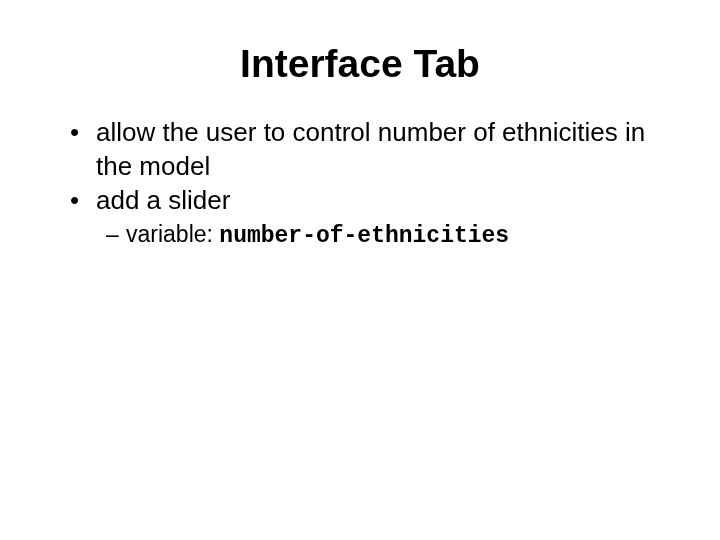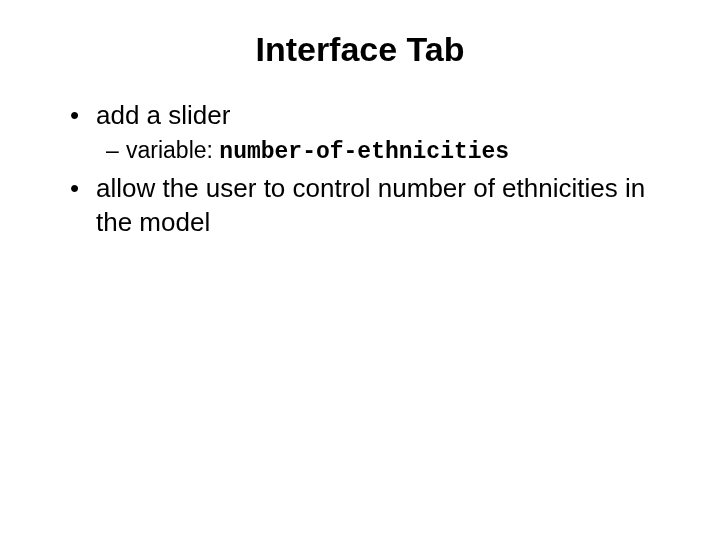--- a/index.html
+++ b/index.html
@@ -6,23 +6,23 @@
     body {
       width: 720px;
       height: 540px;
       background: #fff;
       font-family: Verdana, Geneva, sans-serif;
       color: #000;
       padding: 20px 40px;
     }
     .title {
       text-align: center;
-      font-size: 34px;
+      font-size: 39px;
       font-weight: bold;
-      margin-top: 10px;
+      margin-top: 22px;
       margin-bottom: 30px;
     }
     ul.level1 {
       list-style: none;
       padding-left: 30px;
     }
     ul.level1 > li {
       position: relative;
       font-size: 26px;
       line-height: 1.3;
@@ -60,22 +60,22 @@
       font-family: "Courier New", Courier, monospace;
       font-weight: bold;
     }
   </style>
 </head>
 <body>
 
 <h1 class="title">Interface  Tab</h1>
 
 <ul class="level1">
+  <li>allow the user to control number of ethnicities in the model</li>
   <li>
     <span>add a slider</span>
     <ul class="level2">
       <li>
         <span class="inline-label">variable: </span><span class="mono">number-of-ethnicities</span>
       </li>
     </ul>
   </li>
-  <li>allow the user to control number of ethnicities in the model</li>
 </ul>
 
 </body></html>

